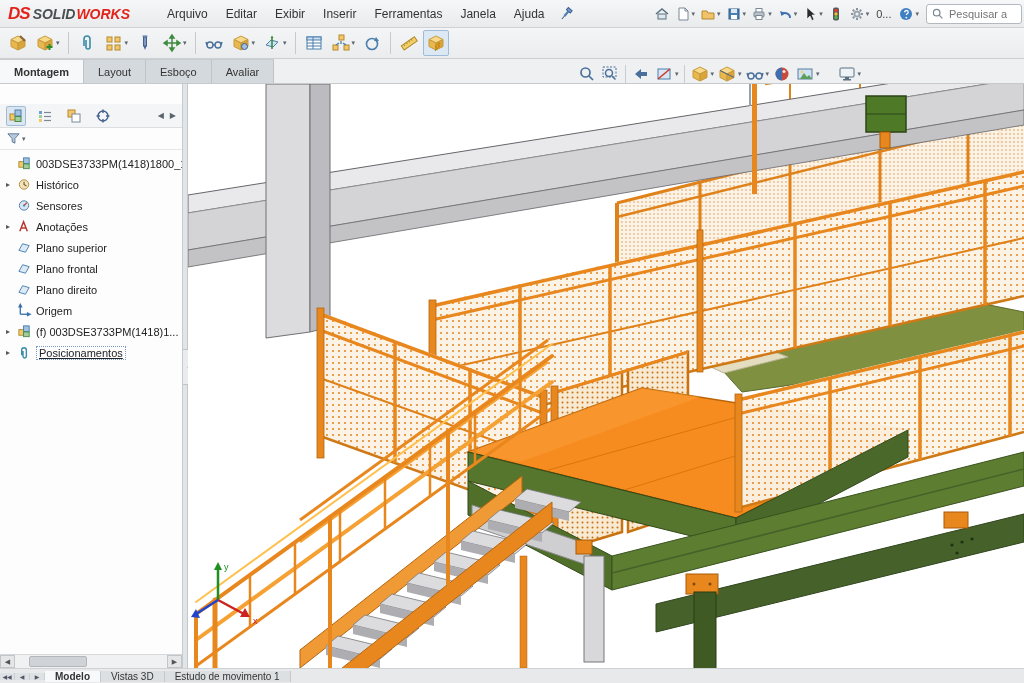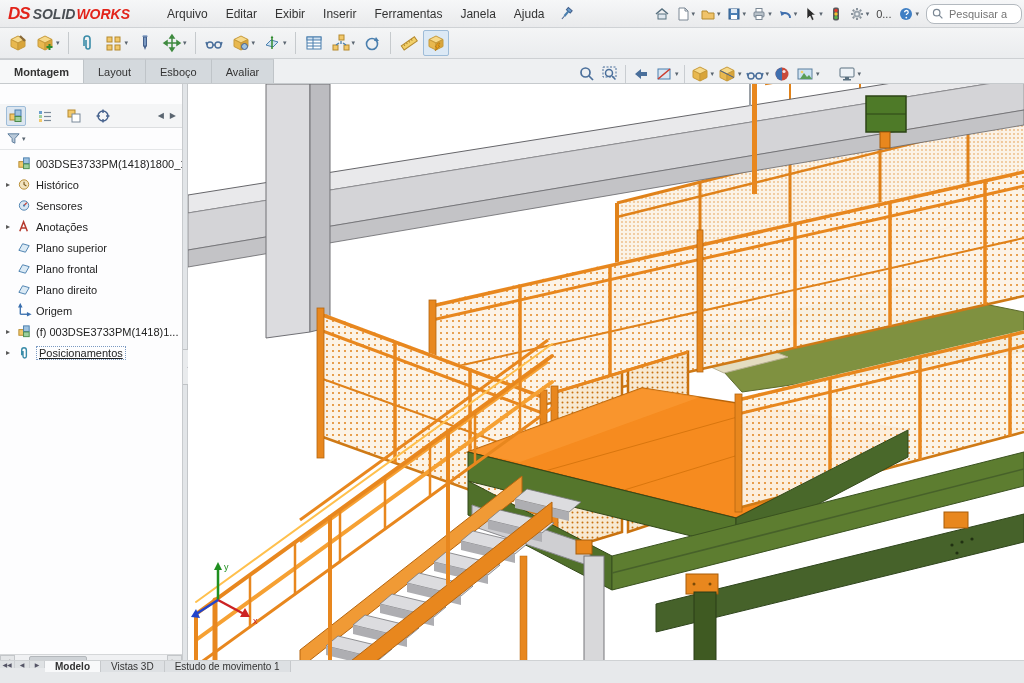--- a/index.html
+++ b/index.html
@@ -14,21 +14,21 @@
   .logo .mark{font-style:italic;font-weight:bold;font-size:17px;color:#e2231a;letter-spacing:-1px;}
   .logo .solid{font-style:italic;font-weight:bold;font-size:14px;color:#4a4f54;}
   .logo .works{font-style:italic;font-weight:bold;font-size:14px;color:#e2231a;margin-left:-2px;}
   .menus{display:flex;align-items:center;height:100%;}
   .mitem{padding:0 9px;height:100%;display:flex;align-items:center;color:#333;cursor:default;}
   .pin{margin-left:4px;}
   .qa{margin-left:auto;display:flex;align-items:center;gap:1px;padding-right:2px;}
   .qbtn{display:flex;align-items:center;border:none;background:transparent;padding:1px 2px;height:24px;}
   .car{font-size:7px;color:#5a6570;margin-left:1px;}
   .overflow{font-size:11px;color:#444;padding:0 4px;}
-  .search{display:flex;align-items:center;gap:3px;background:#fff;border:1px solid #b3b9bf;border-radius:8px;
+  .search{display:flex;align-items:center;gap:3px;background:#fff;border:1px solid #b3b9bf;border-radius:3px;
           height:20px;width:96px;padding:0 4px;margin-left:4px;}
   .search input{border:none;outline:none;width:70px;font-size:11px;font-family:"Liberation Sans",sans-serif;background:transparent;}
 
   
   .toolbar{position:absolute;top:28px;left:0;right:0;height:31px;display:flex;align-items:center;gap:1px;
            padding-left:5px;background:linear-gradient(#f4f5f6,#eaecee);border-bottom:1px solid #cdd0d3;}
   .tbtn{display:flex;align-items:center;border:1px solid transparent;background:transparent;padding:2px;border-radius:2px;}
   .tbtn.pressed{background:#dce9f5;border-color:#9ebcd8;}
   .sep{width:1px;height:22px;background:#c6cacd;margin:0 4px;}
 
@@ -65,22 +65,22 @@
 
   .viewport{position:absolute;left:188px;top:0;right:0;bottom:0;background:#fff;overflow:hidden;}
   .viewport svg.scene{position:absolute;left:0;top:0;width:100%;height:100%;}
 
   
   .headsup{position:absolute;left:576px;top:62px;height:24px;display:flex;align-items:center;gap:1px;z-index:6;}
   .hbtn{display:flex;align-items:center;border:none;background:transparent;padding:1px;}
   .vsep{width:1px;height:18px;background:#c9cdd1;margin:0 3px;}
 
   
-  .bottombar{position:absolute;left:0;right:0;bottom:0;height:23px;background:#e7e9eb;border-top:1px solid #cfd2d4;
-             display:flex;align-items:flex-start;font-size:10px;}
+  .bottombar{position:absolute;left:0;right:0;bottom:0;height:15px;background:#e7e9eb;border-top:1px solid #cfd2d4;
+             display:flex;align-items:center;font-size:10px;}
   .bnav{width:15px;border:none;border-right:1px solid #cdd0d3;background:#dfe2e4;font-size:6px;color:#556;padding:0;}
   .btab{display:flex;align-items:center;padding:0 10px;background:#dde0e3;border-right:1px solid #c6c9cc;color:#333;}
   .btab.active{background:#f8f9fa;font-weight:bold;}
   .brest{flex:1;}
   .i16{width:16px;height:16px;display:block;}
   .i20{width:20px;height:20px;display:block;}
   .i15{width:15px;height:15px;display:block;}
 </style>
 </head>
 <body>

